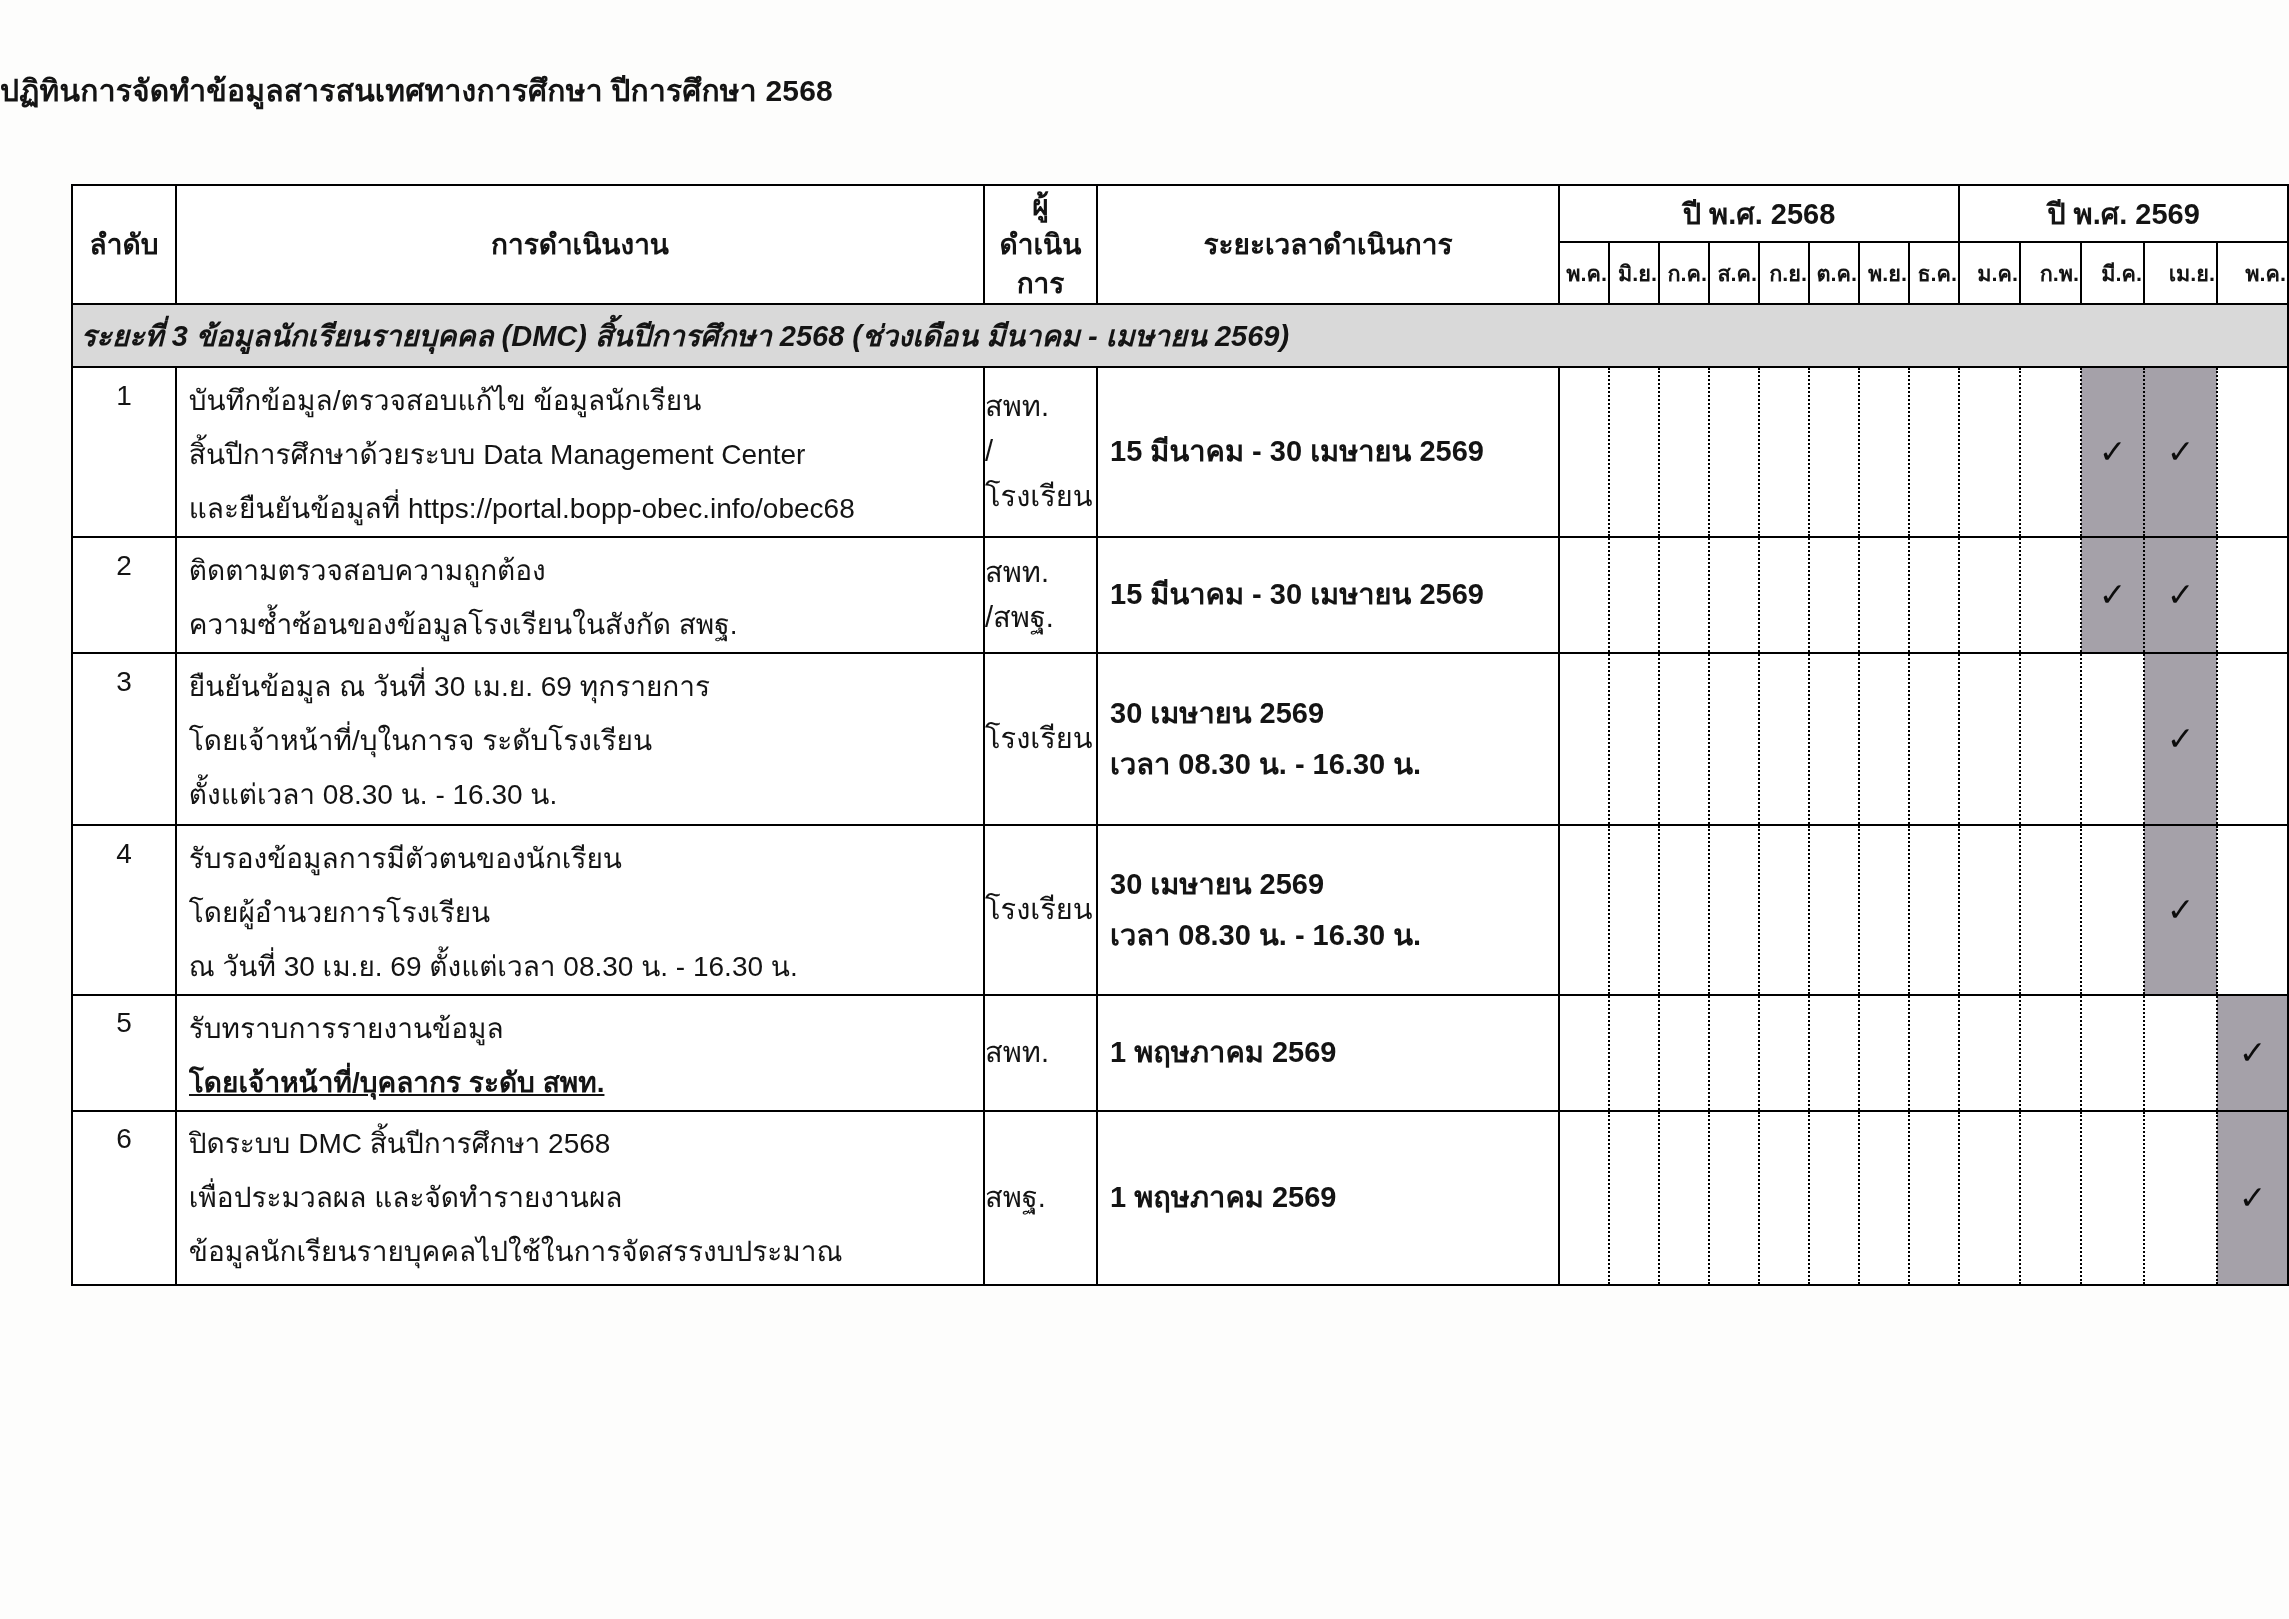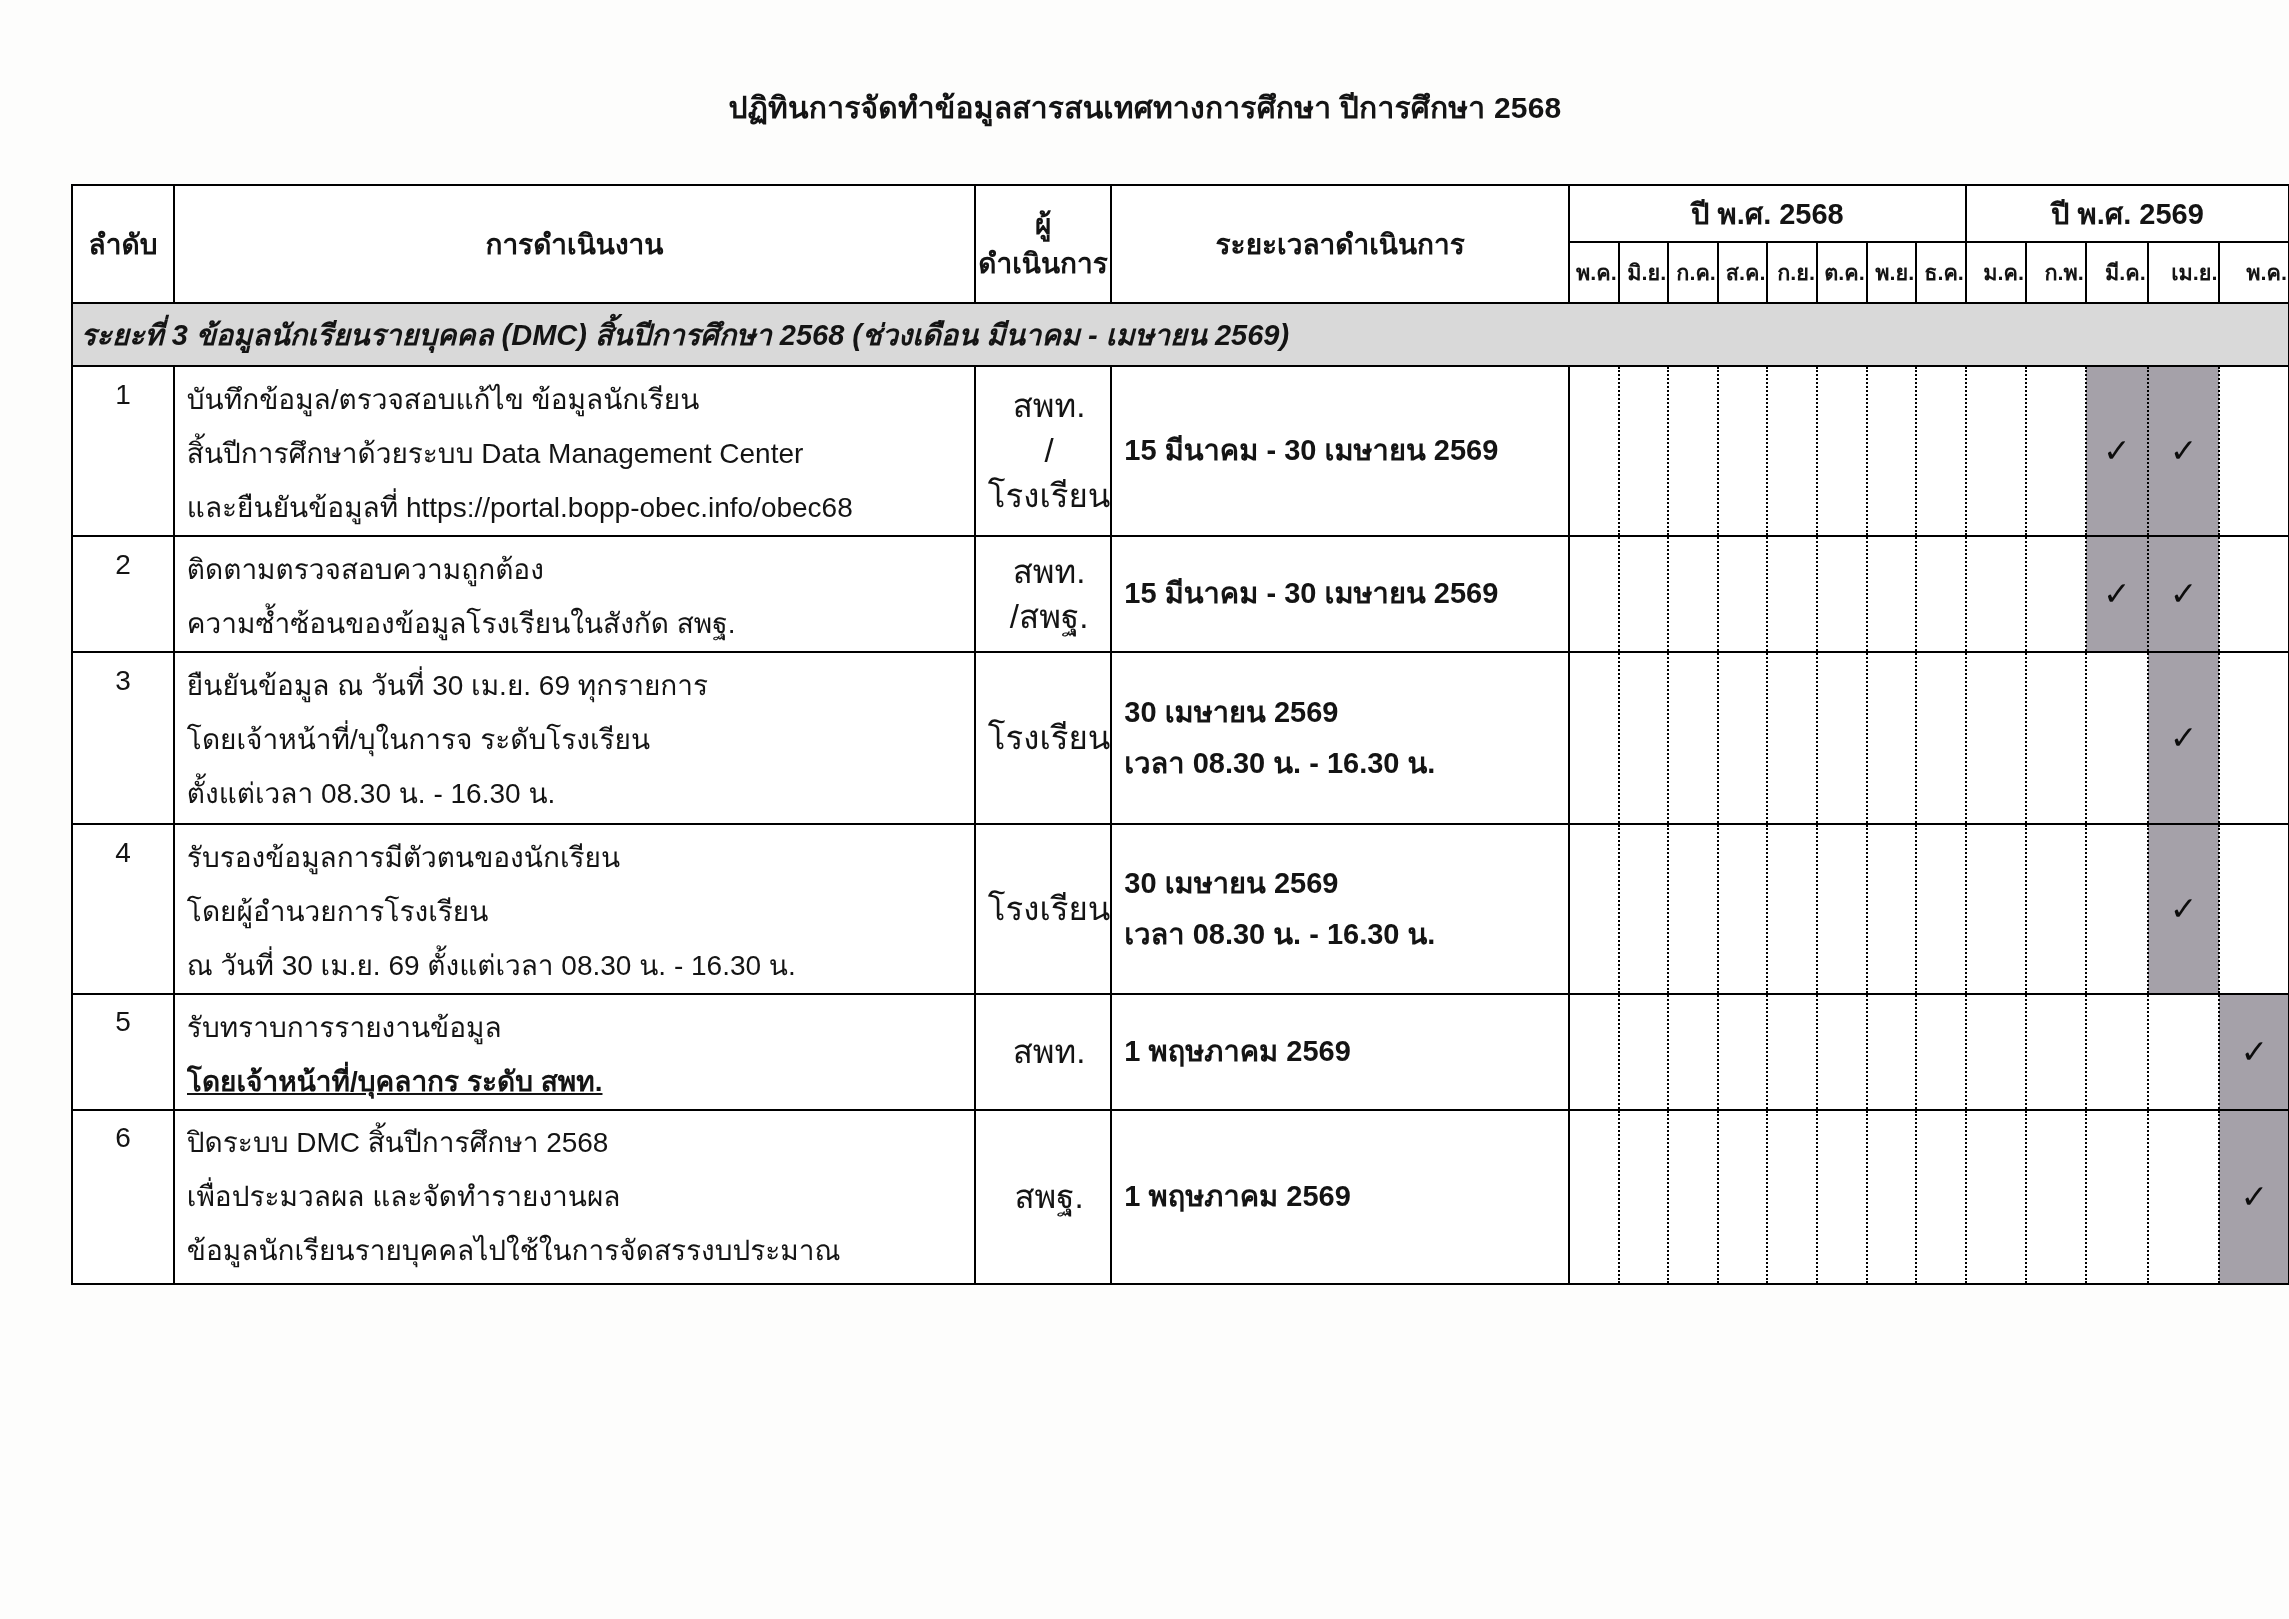--- a/index.html
+++ b/index.html
@@ -1,33 +1,33 @@
 <!DOCTYPE html>
 <html><head>
 <meta charset="utf-8">
 <style>
   html,body{margin:0;padding:0;background:#e9e9e9;}
   .page{position:relative;width:2290px;height:1619px;background:#fdfdfc;overflow:hidden;
         font-family:"Liberation Sans","DejaVu Sans",sans-serif;color:#141414;}
-  .title{position:absolute;top:84px;left:0;width:100%;text-align:center;
+  .title{position:absolute;top:67px;left:0;width:100%;text-align:left;
          font-size:30px;font-weight:bold;letter-spacing:0.2px;}
   table.cal{position:absolute;left:71px;top:184px;border-collapse:collapse;table-layout:fixed;
             border:2.9px solid #000;background:#fff;}
   th,td{border:2px solid #000;padding:0;margin:0;box-sizing:border-box;}
   th{font-weight:bold;background:#fff;}
   .hmain{font-size:28px;text-align:center;vertical-align:middle;line-height:39px;}
   .yh{font-size:29px;height:57px;vertical-align:middle;}
   .mh{font-size:21.6px;height:61px;text-align:right;vertical-align:middle;font-weight:bold;padding:0 1px;}
   td.section{background:#d9d9d9;font-size:29px;font-weight:bold;font-style:italic;
              height:63px;vertical-align:middle;padding-left:7.8px;margin-top:48px;}
   td.no{vertical-align:top;text-align:center;font-size:28px;padding-top:11.8px;}
   td.ops{vertical-align:top;padding:5.9px 5.9px 0 11.8px;font-size:28px;}
   td.ops .line{line-height:54px;white-space:nowrap;overflow:hidden;}
   .bold-underline{font-weight:bold;text-decoration:underline;}
-  td.op{text-align:center;vertical-align:middle;font-size:33px;line-height:45px;padding-left:12px;}
+  td.op{text-align:left;vertical-align:middle;font-size:29px;line-height:45px;}
   td.dur{vertical-align:middle;font-size:29px;font-weight:bold;padding-left:12px;line-height:51px;}
   td.dur .line{white-space:nowrap;}
   td.g{border-left:2px dotted #000;border-right:2px dotted #000;
        text-align:center;vertical-align:middle;background:#fff;}
   td.g.shaded{background:#a5a1a9;}
   .chk{font-size:33px;font-weight:bold;color:#0d0d0d;font-family:"DejaVu Sans",sans-serif;}
 </style>
 </head>
 <body>
 

